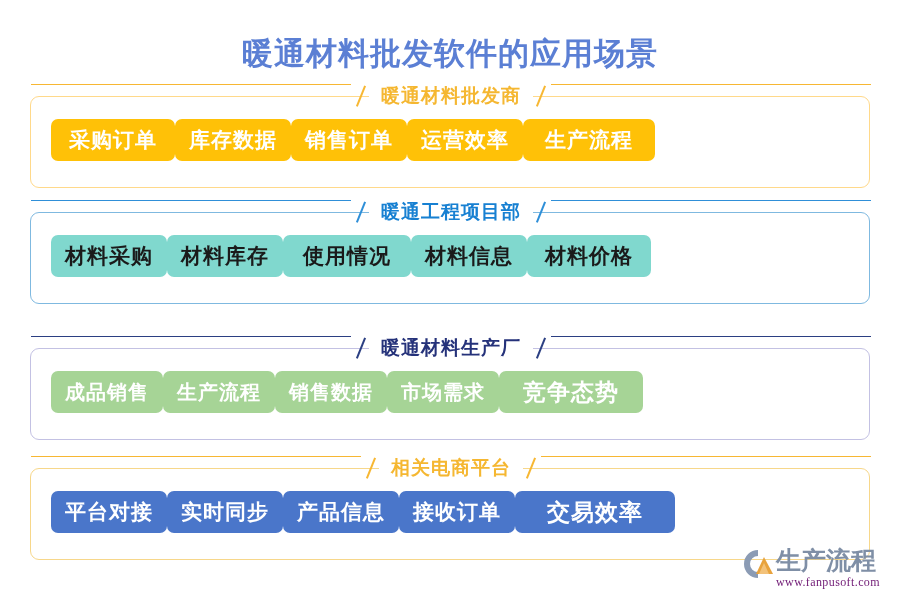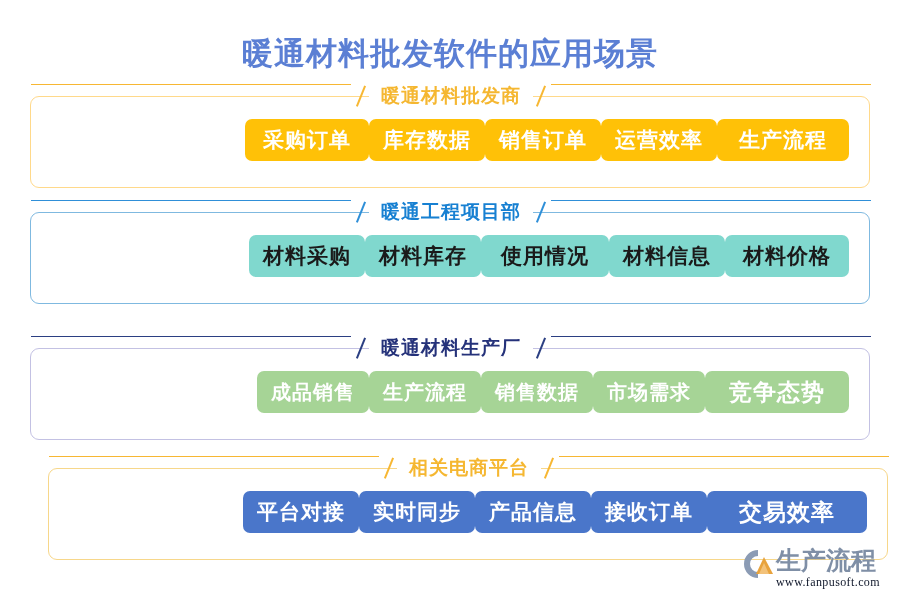--- a/index.html
+++ b/index.html
@@ -92,21 +92,21 @@
     padding: 0 12px;
     background: #ffffff;
     white-space: nowrap;
     line-height: 24px;
   }
 
   
   .chips {
     display: flex;
     align-items: center;
-    justify-content: flex-end;
+    justify-content: flex-start;
     padding: 22px 20px 20px 20px;
     box-sizing: border-box;
   }
 
   .chip {
     border-radius: 7px;
     display: flex;
     align-items: center;
     justify-content: center;
     box-sizing: border-box;
@@ -132,21 +132,21 @@
   .s2 .chip { background: #80d8ce; color: #1a1a1a; font-size: 21px; }
 
   
   .s3 { border: 1.5px solid #c3c1e3; top: 348px; height: 92px; }
   .s3 .rule  { background: #2b3f82; }
   .s3 .slash::before { background: #2b3f82; }
   .s3 .section-title { color: #25327a; }
   .s3 .chip { background: #a6d496; color: #ffffff; font-size: 20px; }
 
   
-  .s4 { border: 1.5px solid #f7d78a; top: 468px; height: 92px; margin-left: 18px; }
+  .s4 { border: 1.5px solid #f7d78a; top: 468px; height: 92px; }
   .s4 .rule  { background: #f7b733; }
   .s4 .slash::before { background: #f7b733; }
   .s4 .section-title { color: #f5b731; }
   .s4 .chip { background: #4a76ca; color: #ffffff; font-size: 21px; }
 
   
   .s3 .chip.wide { font-size: 23px; padding: 0 24px; }
   .s4 .chip.wide { font-size: 23px; padding: 0 32px; }
   .s1 .chip.c1 { padding: 0 18px; }
   .s1 .chip.c5 { padding: 0 22px; }
@@ -177,21 +177,21 @@
     color: #7f8fa6;
     letter-spacing: 0px;
     line-height: 30px;
     white-space: nowrap;
   }
   .logo-url {
     position: absolute;
     left: 34px;
     top: 29px;
     font-size: 12px;
-    color: #0f172a;
+    color: #701a75;
     font-family: "Liberation Serif", serif;
     letter-spacing: 0.4px;
     white-space: nowrap;
   }
 </style>
 </head>
 <body>
 
 <div id="page">
 

